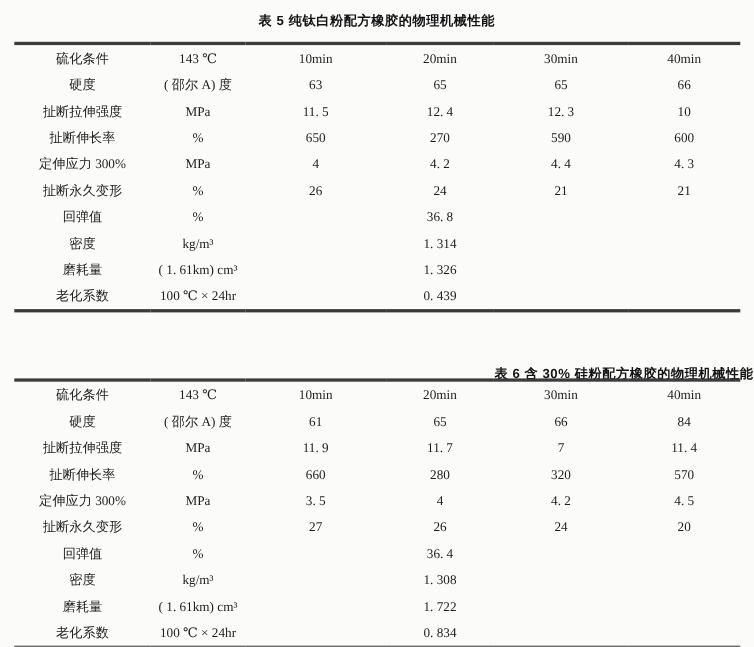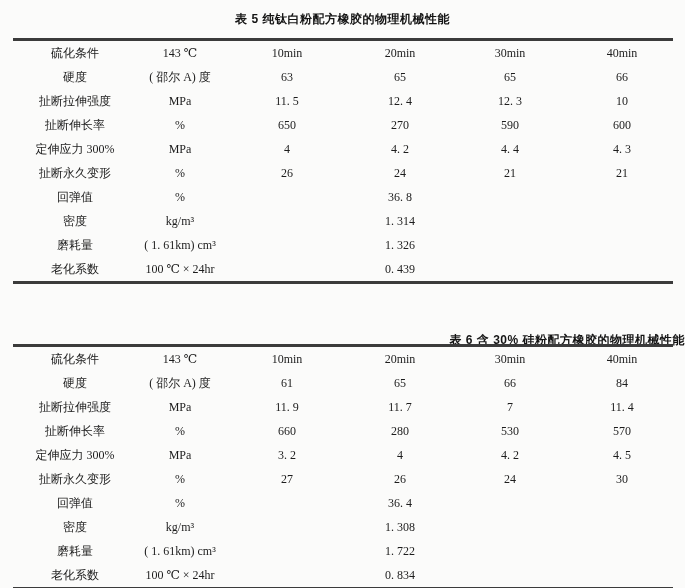--- a/index.html
+++ b/index.html
@@ -192,38 +192,38 @@
         <td>11. 9</td>
         <td>11. 7</td>
         <td>7</td>
         <td>11. 4</td>
       </tr>
       <tr>
         <td>扯断伸长率</td>
         <td>%</td>
         <td>660</td>
         <td>280</td>
-        <td>530</td>
+        <td>320</td>
         <td>570</td>
       </tr>
       <tr>
         <td>定伸应力 300%</td>
         <td>MPa</td>
-        <td>3. 2</td>
+        <td>3. 5</td>
         <td>4</td>
         <td>4. 2</td>
         <td>4. 5</td>
       </tr>
       <tr>
         <td>扯断永久变形</td>
         <td>%</td>
         <td>27</td>
         <td>26</td>
         <td>24</td>
-        <td>30</td>
+        <td>20</td>
       </tr>
       <tr>
         <td>回弹值</td>
         <td>%</td>
         <td></td>
         <td>36. 4</td>
         <td></td>
         <td></td>
       </tr>
       <tr>

